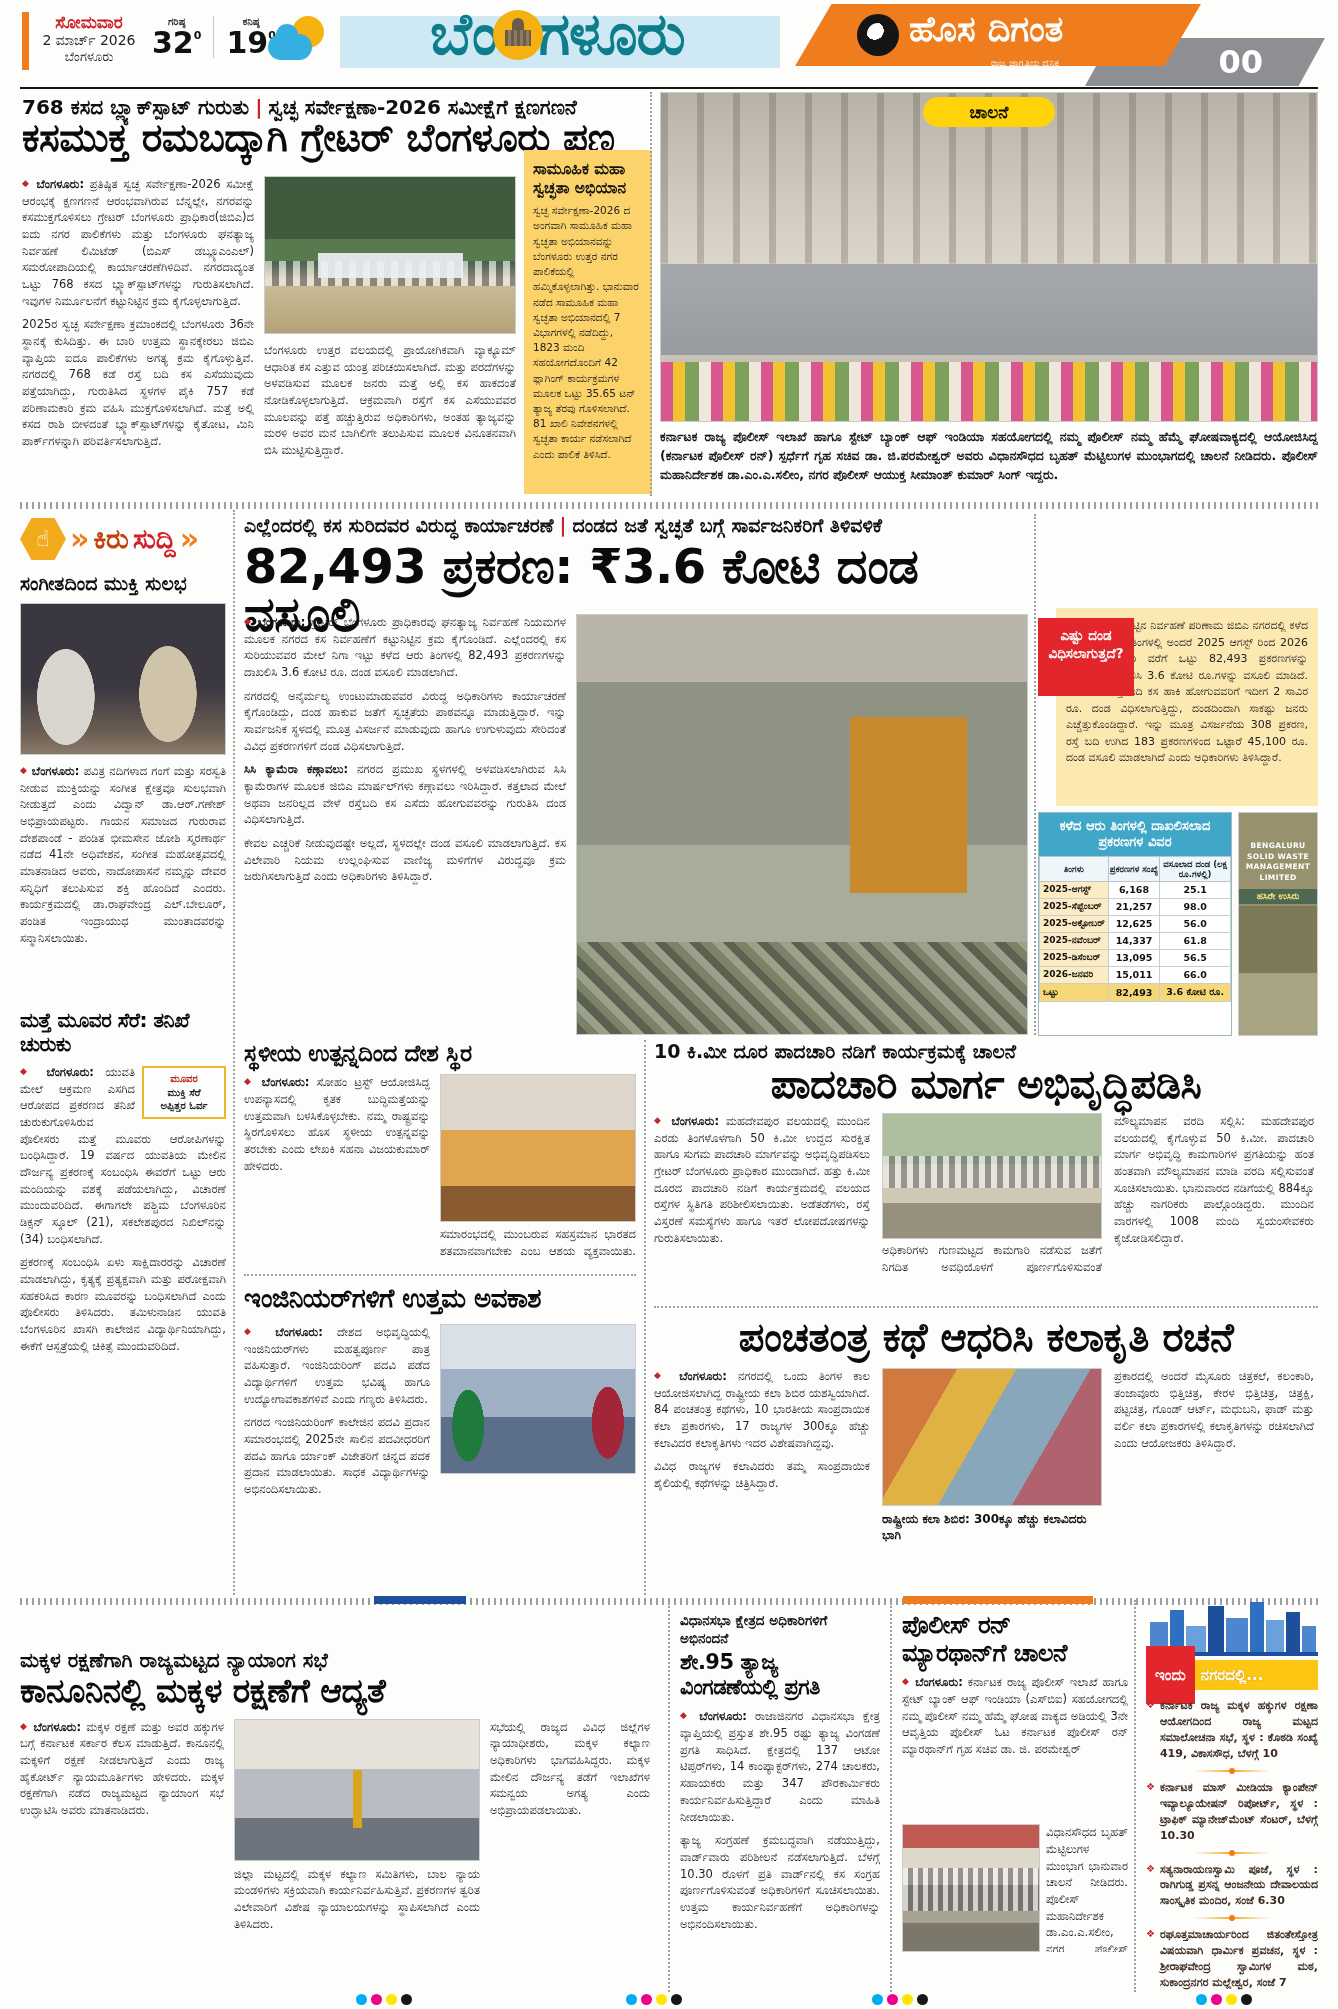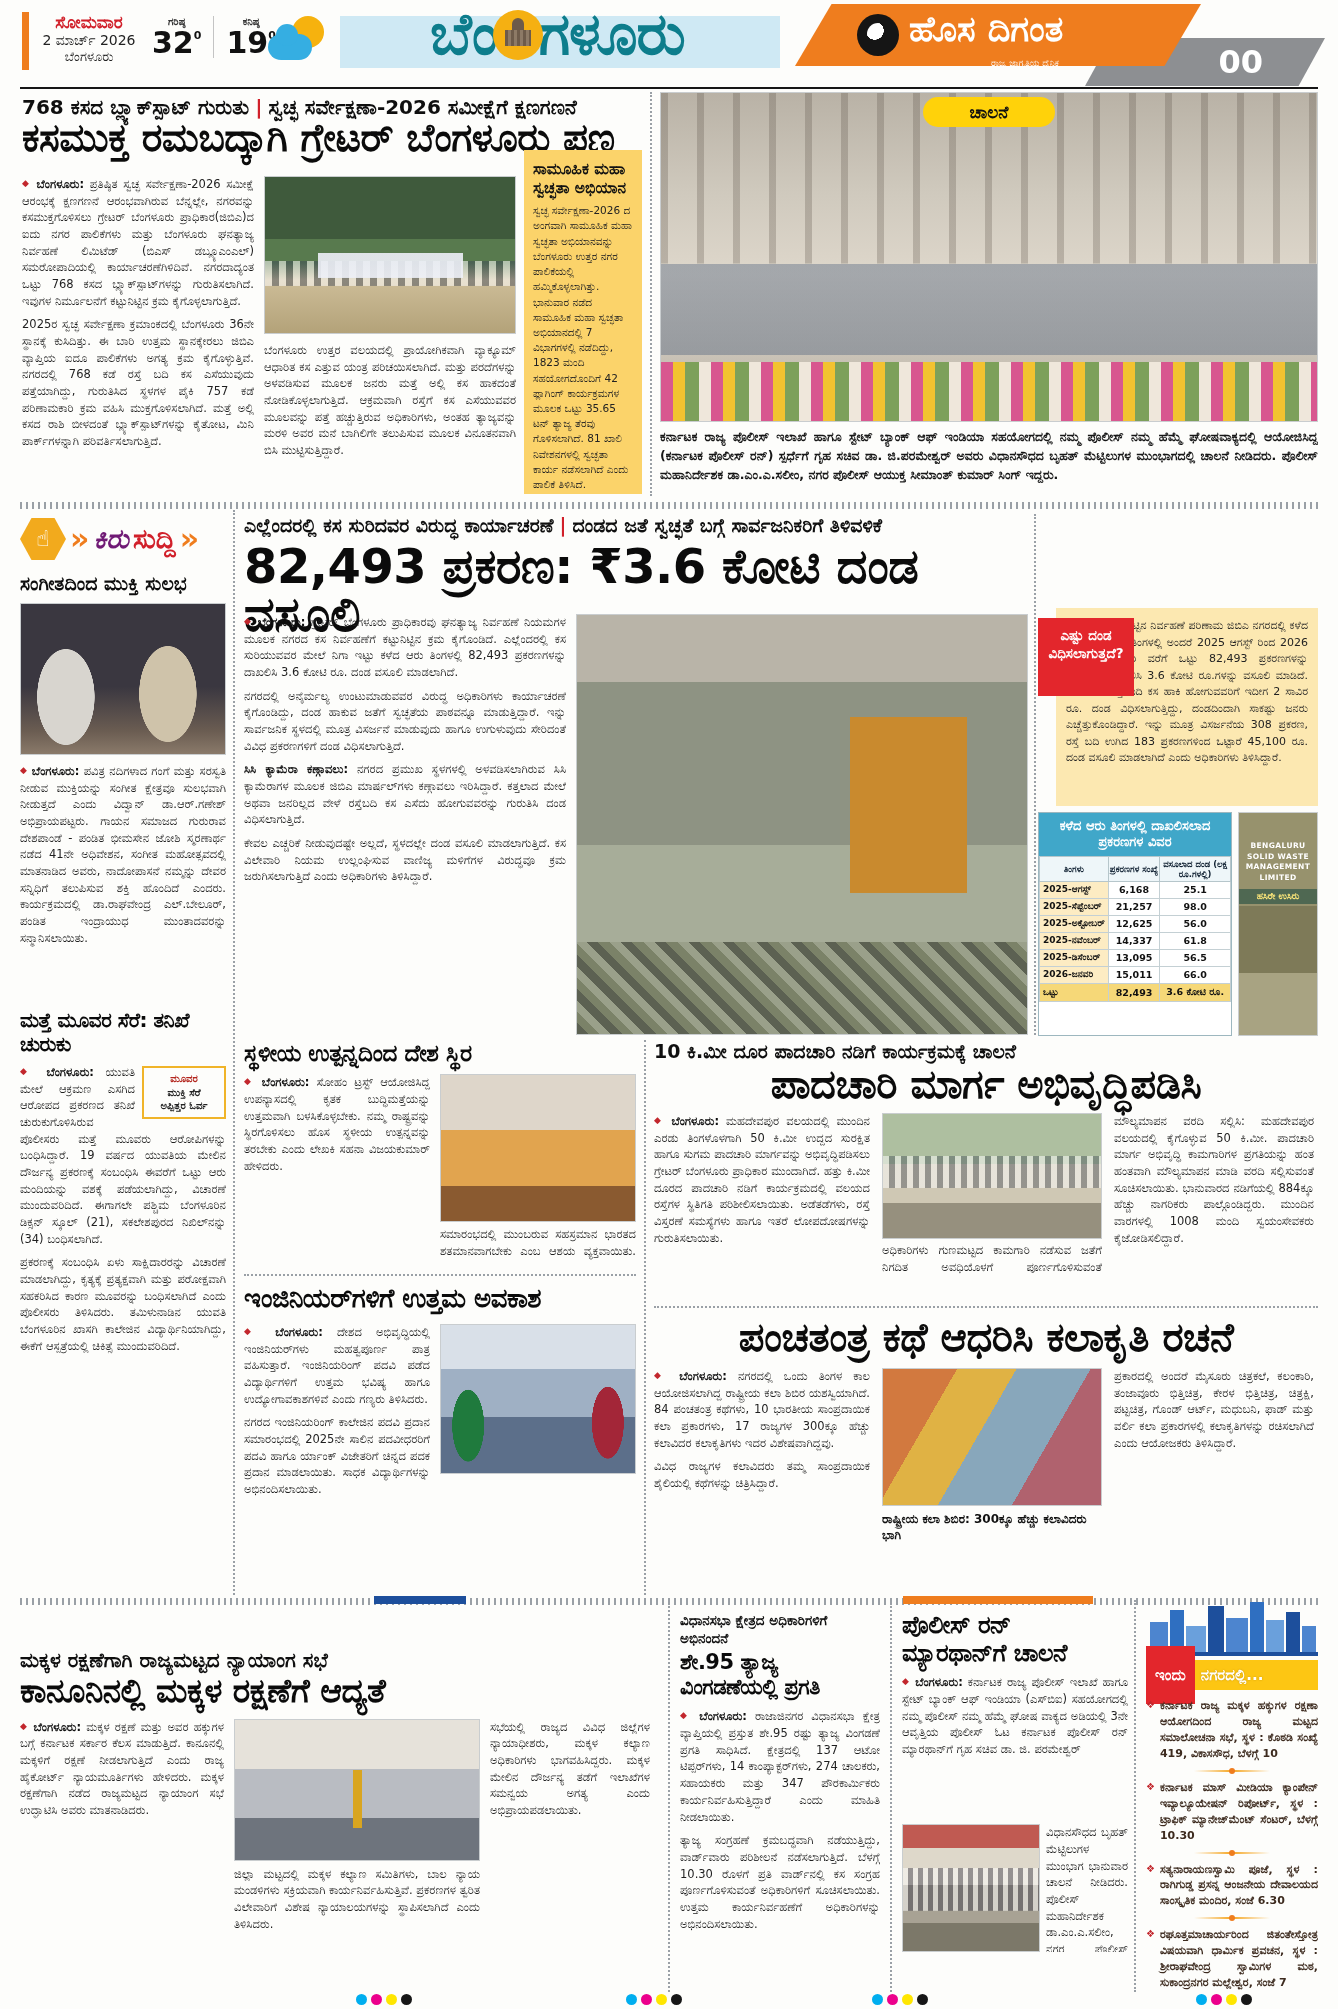--- a/index.html
+++ b/index.html
@@ -42,21 +42,21 @@
   #lead-kicker{font-size:20px;}
   #lead-headline{font-size:39px;line-height:1.04;}
   #lead-sidebox{background:#fbd36a;padding:10px 9px;box-sizing:border-box;}
   #lead-sidebox h3{margin:0 0 6px;font-size:15.5px;line-height:1.2;color:#111;}
   #lead-sidebox p{margin:0;font-size:10.5px;line-height:1.45;text-align:left;color:#222;font-weight:500;}
   .pill{background:#ffd20a;border-radius:16px;font-weight:800;font-size:17px;color:#111;text-align:center;line-height:30px;}
   #lead-caption{font-size:12.5px;font-weight:600;line-height:1.5;color:#161616;text-align:justify;}
   
   .hexa{width:46px;height:42px;background:#f2aa1d;-webkit-clip-path:polygon(25% 0,75% 0,100% 50%,75% 100%,25% 100%,0 50%);clip-path:polygon(25% 0,75% 0,100% 50%,75% 100%,25% 100%,0 50%);color:#fff;font-size:22px;text-align:center;line-height:42px;display:inline-block;}
   .chev{color:#ef7d1e;font-weight:800;font-size:30px;line-height:1;}
-  .kiru-b{font-size:27px;font-weight:800;color:#701a75;font-style:italic;}
+  .kiru-b{font-size:27px;font-weight:800;color:#c2410c;}
   .kiru-r{font-size:27px;font-weight:800;color:#d1202a;}
   #kiru-title{font-size:19px;font-weight:800;color:#0d0d0d;}
   
   #fine-strap{font-size:19px;}
   #fine-headline{font-size:48px;line-height:1;}
   .subhead{font-weight:bold;color:#111;}
   #redbox{background:#e3262c;color:#fff;font-weight:800;font-size:13.5px;text-align:center;padding:8px 6px;box-sizing:border-box;line-height:1.35;}
   #explainer{background:#fce8b1;padding:10px 10px;box-sizing:border-box;font-size:11px;line-height:1.5;text-align:justify;color:#222;font-weight:500;}
   .red-spacer{float:left;width:44px;height:74px;}
   #fine-table{background:#fff;border:1px solid #9db7bf;box-sizing:border-box;}
@@ -176,21 +176,21 @@
   <h1 class="abs headline" id="lead-headline" style="left:22px;top:118px;width:622px;margin:0;">ಕಸಮುಕ್ತ ರಮಬದ್ಕಾಗಿ ಗ್ರೇಟರ್ ಬೆಂಗಳೂರು ಪಣ</h1>
 
   <div class="abs txt" style="left:22px;top:176px;width:232px;height:318px;">
     <p><span class="dia">◆</span> <span class="dl">ಬೆಂಗಳೂರು:</span> <span>ಪ್ರತಿಷ್ಠಿತ ಸ್ವಚ್ಛ ಸರ್ವೇಕ್ಷಣಾ-2026 ಸಮೀಕ್ಷೆ ಆರಂಭಕ್ಕೆ ಕ್ಷಣಗಣನೆ ಆರಂಭವಾಗಿರುವ ಬೆನ್ನಲ್ಲೇ, ನಗರವನ್ನು ಕಸಮುಕ್ತಗೊಳಿಸಲು ಗ್ರೇಟರ್ ಬೆಂಗಳೂರು ಪ್ರಾಧಿಕಾರ(ಜಿಬಿಎ)ದ ಐದು ನಗರ ಪಾಲಿಕೆಗಳು ಮತ್ತು ಬೆಂಗಳೂರು ಘನತ್ಯಾಜ್ಯ ನಿರ್ವಹಣೆ ಲಿಮಿಟೆಡ್ (ಬಿಎಸ್ ಡಬ್ಲ್ಯೂಎಂಎಲ್) ಸಮರೋಪಾದಿಯಲ್ಲಿ ಕಾರ್ಯಾಚರಣೆಗಿಳಿದಿವೆ. ನಗರದಾದ್ಯಂತ ಒಟ್ಟು 768 ಕಸದ ಬ್ಲ್ಯಾಕ್‌ಸ್ಪಾಟ್‌ಗಳನ್ನು ಗುರುತಿಸಲಾಗಿದೆ. ಇವುಗಳ ನಿರ್ಮೂಲನೆಗೆ ಕಟ್ಟುನಿಟ್ಟಿನ ಕ್ರಮ ಕೈಗೊಳ್ಳಲಾಗುತ್ತಿದೆ.</span></p>
     <p><span>2025ರ ಸ್ವಚ್ಛ ಸರ್ವೇಕ್ಷಣಾ ಕ್ರಮಾಂಕದಲ್ಲಿ ಬೆಂಗಳೂರು 36ನೇ ಸ್ಥಾನಕ್ಕೆ ಕುಸಿದಿತ್ತು. ಈ ಬಾರಿ ಉತ್ತಮ ಸ್ಥಾನಕ್ಕೇರಲು ಜಿಬಿಎ ವ್ಯಾಪ್ತಿಯ ಐದೂ ಪಾಲಿಕೆಗಳು ಅಗತ್ಯ ಕ್ರಮ ಕೈಗೊಳ್ಳುತ್ತಿವೆ. ನಗರದಲ್ಲಿ 768 ಕಡೆ ರಸ್ತೆ ಬದಿ ಕಸ ಎಸೆಯುವುದು ಪತ್ತೆಯಾಗಿದ್ದು, ಗುರುತಿಸಿದ ಸ್ಥಳಗಳ ಪೈಕಿ 757 ಕಡೆ ಪರಿಣಾಮಕಾರಿ ಕ್ರಮ ವಹಿಸಿ ಮುಕ್ತಗೊಳಿಸಲಾಗಿದೆ. ಮತ್ತೆ ಅಲ್ಲಿ ಕಸದ ರಾಶಿ ಬೀಳದಂತೆ ಬ್ಲ್ಯಾಕ್‌ಸ್ಪಾಟ್‌ಗಳನ್ನು ಕೈತೋಟ, ಮಿನಿ ಪಾರ್ಕ್‌ಗಳನ್ನಾಗಿ ಪರಿವರ್ತಿಸಲಾಗುತ್ತಿದೆ.</span></p>
   </div>
   <div class="abs ph" id="lead-photo1" style="left:264px;top:176px;width:252px;height:158px;"></div>
   <div class="abs txt" style="left:264px;top:342px;width:252px;height:152px;">
     <p><span>ಬೆಂಗಳೂರು ಉತ್ತರ ವಲಯದಲ್ಲಿ ಪ್ರಾಯೋಗಿಕವಾಗಿ ವ್ಯಾಕ್ಯೂಮ್ ಆಧಾರಿತ ಕಸ ಎತ್ತುವ ಯಂತ್ರ ಪರಿಚಯಿಸಲಾಗಿದೆ. ಮತ್ತು ಪರದೆಗಳನ್ನು ಅಳವಡಿಸುವ ಮೂಲಕ ಜನರು ಮತ್ತೆ ಅಲ್ಲಿ ಕಸ ಹಾಕದಂತೆ ನೋಡಿಕೊಳ್ಳಲಾಗುತ್ತಿದೆ. ಆಕ್ರಮವಾಗಿ ರಸ್ತೆಗೆ ಕಸ ಎಸೆಯುವವರ ಮೂಲವನ್ನು ಪತ್ತೆ ಹಚ್ಚುತ್ತಿರುವ ಅಧಿಕಾರಿಗಳು, ಅಂತಹ ತ್ಯಾಜ್ಯವನ್ನು ಮರಳಿ ಅವರ ಮನೆ ಬಾಗಿಲಿಗೇ ತಲುಪಿಸುವ ಮೂಲಕ ವಿನೂತನವಾಗಿ ಬಿಸಿ ಮುಟ್ಟಿಸುತ್ತಿದ್ದಾರೆ.</span></p>
   </div>
-  <div class="abs" id="lead-sidebox" style="left:524px;top:150px;width:118px;height:344px;">
+  <div class="abs" id="lead-sidebox" style="left:524px;top:150px;width:128px;height:344px;">
     <h3>ಸಾಮೂಹಿಕ ಮಹಾ ಸ್ವಚ್ಛತಾ ಅಭಿಯಾನ</h3>
     <p>ಸ್ವಚ್ಛ ಸರ್ವೇಕ್ಷಣಾ-2026 ದ ಅಂಗವಾಗಿ ಸಾಮೂಹಿಕ ಮಹಾ ಸ್ವಚ್ಛತಾ ಅಭಿಯಾನವನ್ನು ಬೆಂಗಳೂರು ಉತ್ತರ ನಗರ ಪಾಲಿಕೆಯಲ್ಲಿ ಹಮ್ಮಿಕೊಳ್ಳಲಾಗಿತ್ತು. ಭಾನುವಾರ ನಡೆದ ಸಾಮೂಹಿಕ ಮಹಾ ಸ್ವಚ್ಛತಾ ಅಭಿಯಾನದಲ್ಲಿ 7 ವಿಭಾಗಗಳಲ್ಲಿ ನಡೆದಿದ್ದು, 1823 ಮಂದಿ ಸಹಯೋಗದೊಂದಿಗೆ 42 ಪ್ಲಾಗಿಂಗ್ ಕಾರ್ಯಕ್ರಮಗಳ ಮೂಲಕ ಒಟ್ಟು 35.65 ಟನ್ ತ್ಯಾಜ್ಯ ತೆರವು ಗೊಳಿಸಲಾಗಿದೆ. 81 ಖಾಲಿ ನಿವೇಶನಗಳಲ್ಲಿ ಸ್ವಚ್ಛತಾ ಕಾರ್ಯ ನಡೆಸಲಾಗಿದೆ ಎಂದು ಪಾಲಿಕೆ ತಿಳಿಸಿದೆ.</p>
   </div>
   <div class="abs vdot" style="left:650px;top:92px;height:404px;"></div>
   <div class="abs ph" id="lead-photo-main" style="left:660px;top:92px;width:658px;height:330px;">
     <div class="abs pill" style="left:50%;top:4px;transform:translateX(-50%);width:132px;height:30px;">ಚಾಲನೆ</div>
   </div>
   <div class="abs" id="lead-caption" style="left:660px;top:428px;width:658px;height:66px;overflow:hidden;">ಕರ್ನಾಟಕ ರಾಜ್ಯ ಪೊಲೀಸ್ ಇಲಾಖೆ ಹಾಗೂ ಸ್ಟೇಟ್ ಬ್ಯಾಂಕ್ ಆಫ್ ಇಂಡಿಯಾ ಸಹಯೋಗದಲ್ಲಿ ನಮ್ಮ ಪೊಲೀಸ್ ನಮ್ಮ ಹೆಮ್ಮೆ ಘೋಷವಾಕ್ಯದಲ್ಲಿ ಆಯೋಜಿಸಿದ್ದ (ಕರ್ನಾಟಕ ಪೊಲೀಸ್ ರನ್) ಸ್ಪರ್ಧೆಗೆ ಗೃಹ ಸಚಿವ ಡಾ. ಜಿ.ಪರಮೇಶ್ವರ್ ಅವರು ವಿಧಾನಸೌಧದ ಬೃಹತ್ ಮೆಟ್ಟಿಲುಗಳ ಮುಂಭಾಗದಲ್ಲಿ ಚಾಲನೆ ನೀಡಿದರು. ಪೊಲೀಸ್ ಮಹಾನಿರ್ದೇಶಕ ಡಾ.ಎಂ.ಎ.ಸಲೀಂ, ನಗರ ಪೊಲೀಸ್ ಆಯುಕ್ತ ಸೀಮಾಂತ್ ಕುಮಾರ್ ಸಿಂಗ್ ಇದ್ದರು.</div>
 
   <div class="abs hatch" style="left:20px;top:502px;width:1298px;height:7px;"></div>

